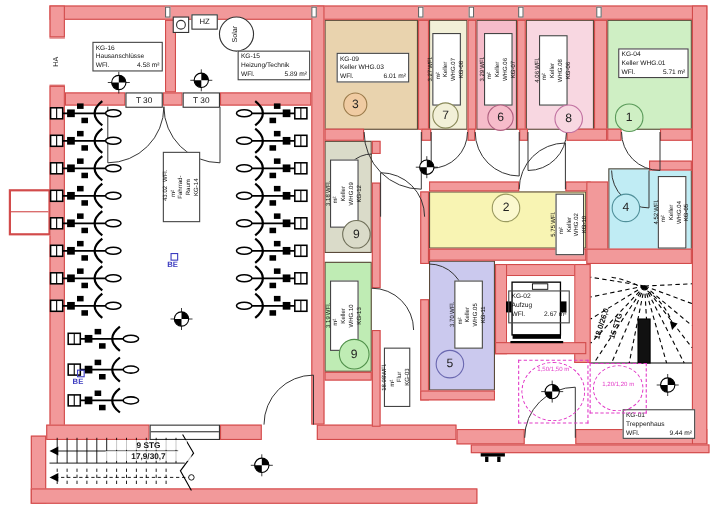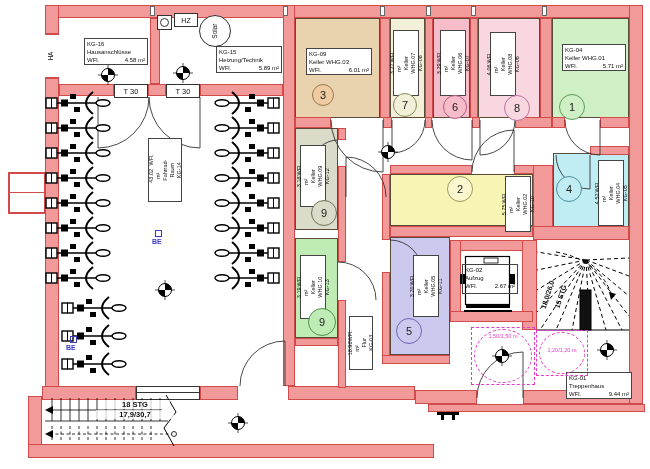--- a/index.html
+++ b/index.html
@@ -444,16 +444,16 @@
 
   <div class="mgsq" style="left:471px;top:327px;width:64px;height:58px;"></div>
   <div class="mgci" style="left:474px;top:329px;width:58px;height:54px;"></div>
   <div class="mglb" style="left:478px;top:333px;width:50px;">1,50/1,50 m</div>
   <div class="mgsq" style="left:536px;top:330px;width:52px;height:46px;"></div>
   <div class="mgci" style="left:539px;top:332px;width:46px;height:42px;"></div>
   <div class="mglb" style="left:541px;top:347px;width:42px;">1,20/1,20 m</div>
 
   <div class="rlab" style="left:524px;top:290px;width:50px;height:10px;">18,0/26,0</div>
   <div class="rlab" style="left:542px;top:292px;width:40px;height:10px;">15 STG</div>
-  <div class="slab" style="left:100px;top:400px;width:70px;">18 STG</div>
+  <div class="slab" style="left:100px;top:400px;width:70px;">9 STG</div>
   <div class="slab" style="left:96px;top:410px;width:78px;">17,9/30,7</div>
 
 </div>
 
 </body></html>

